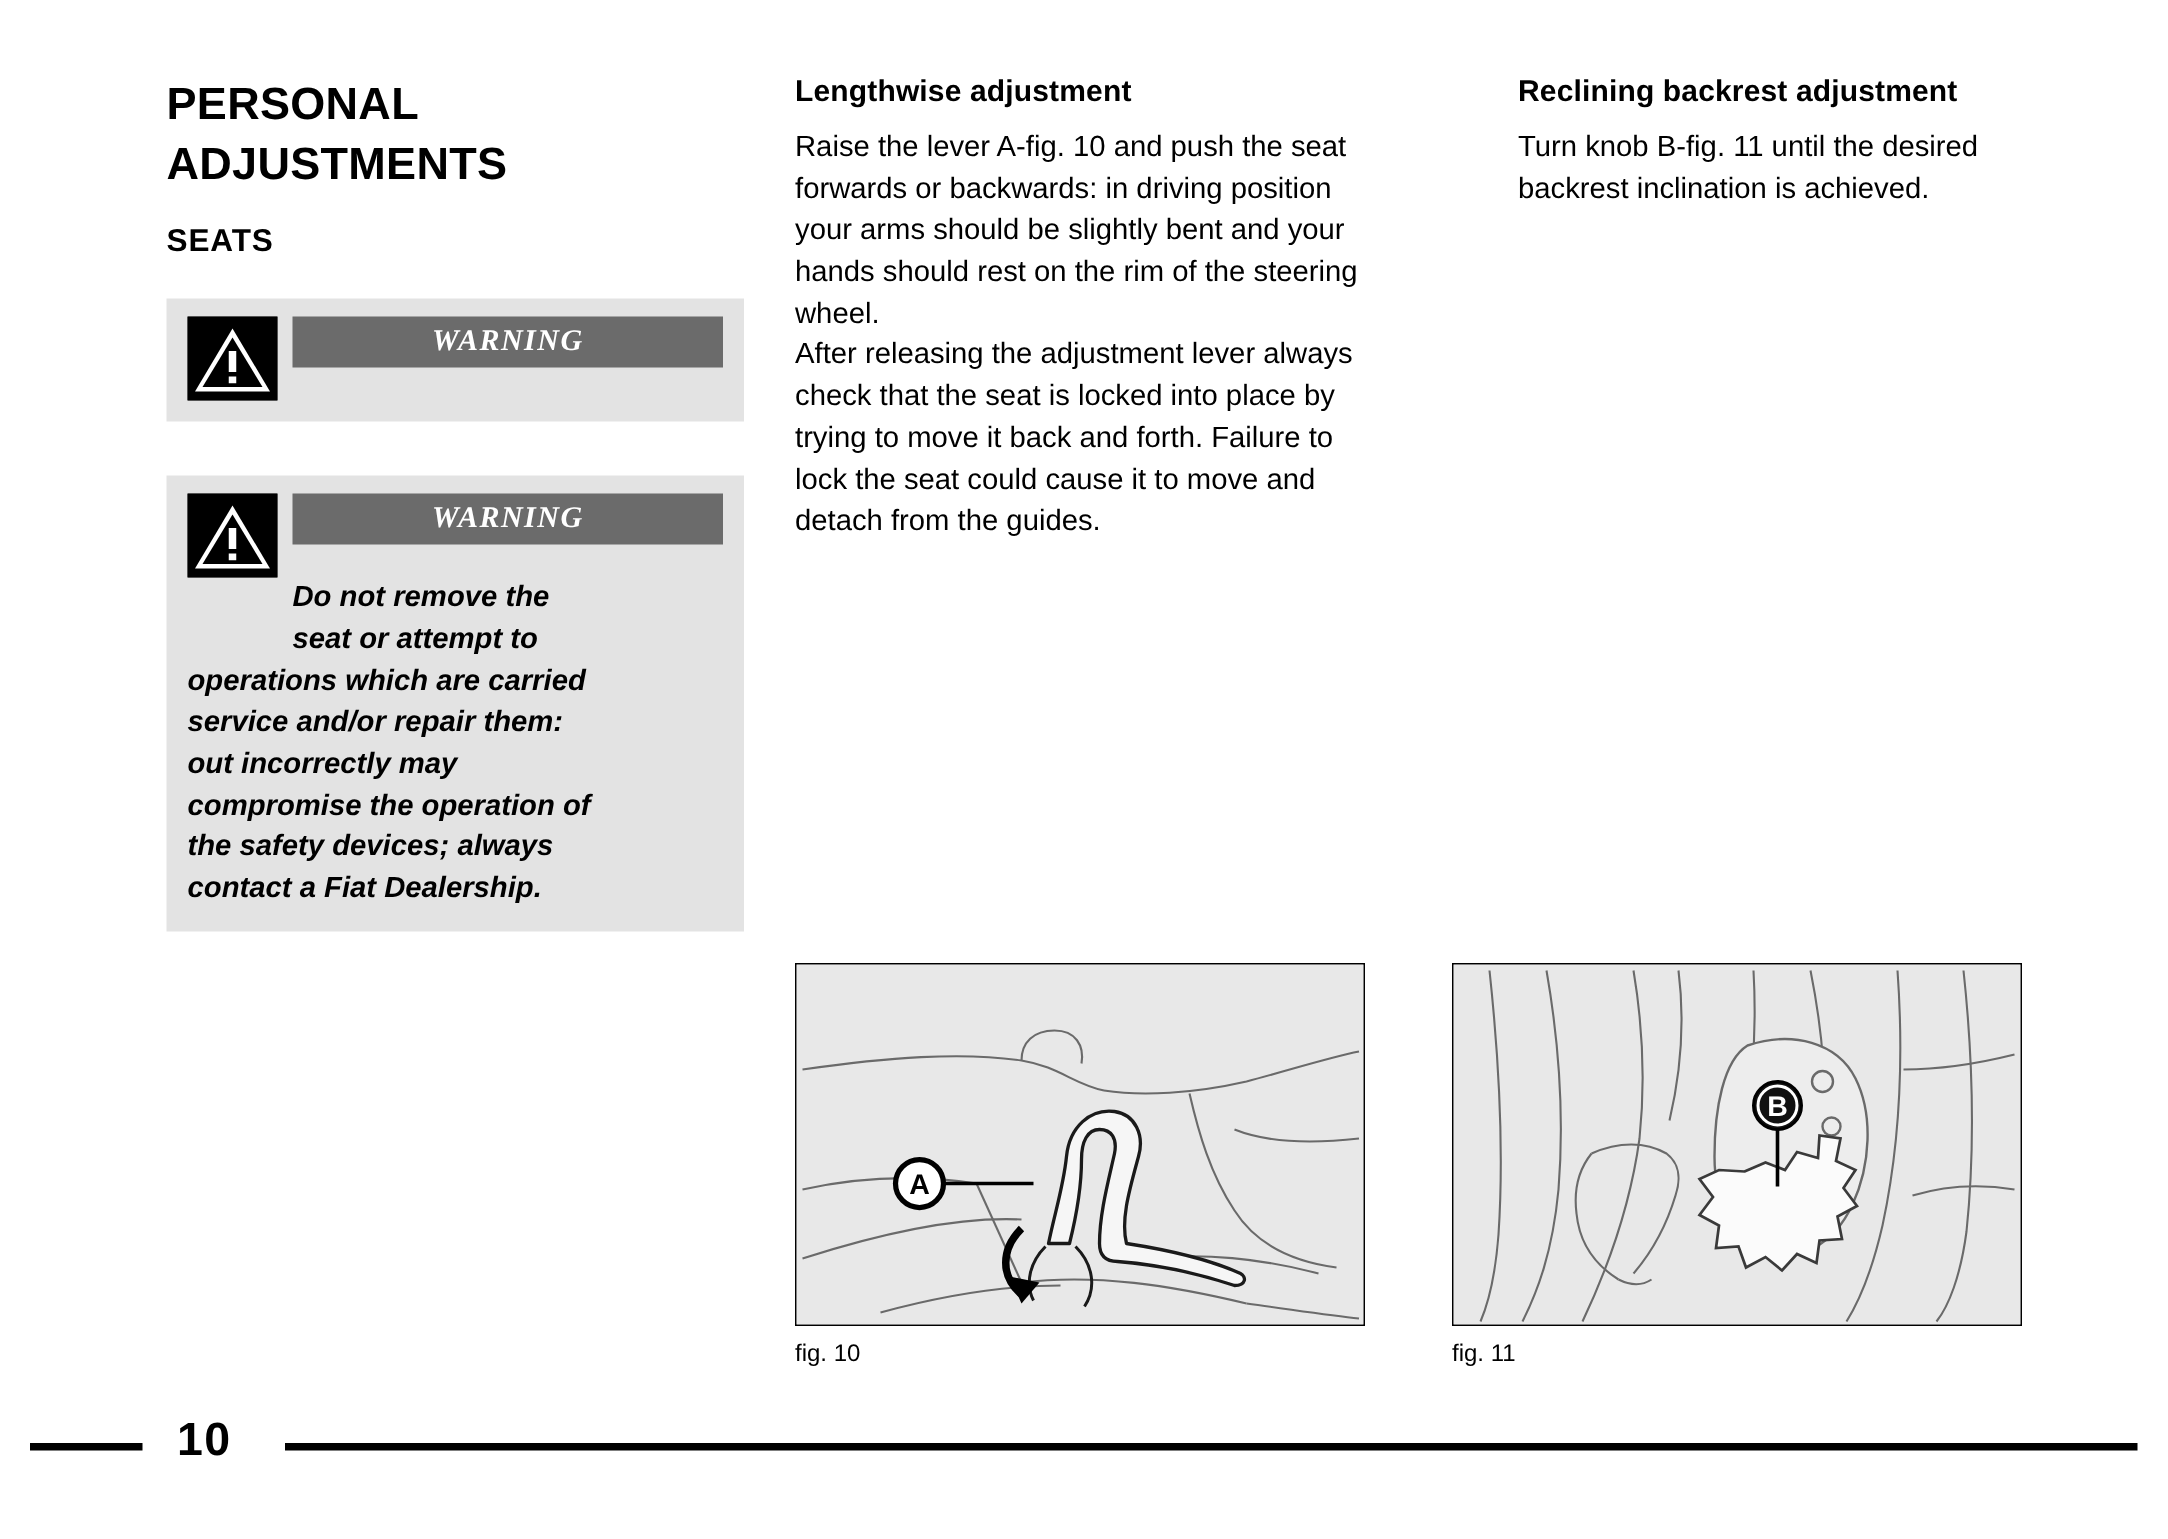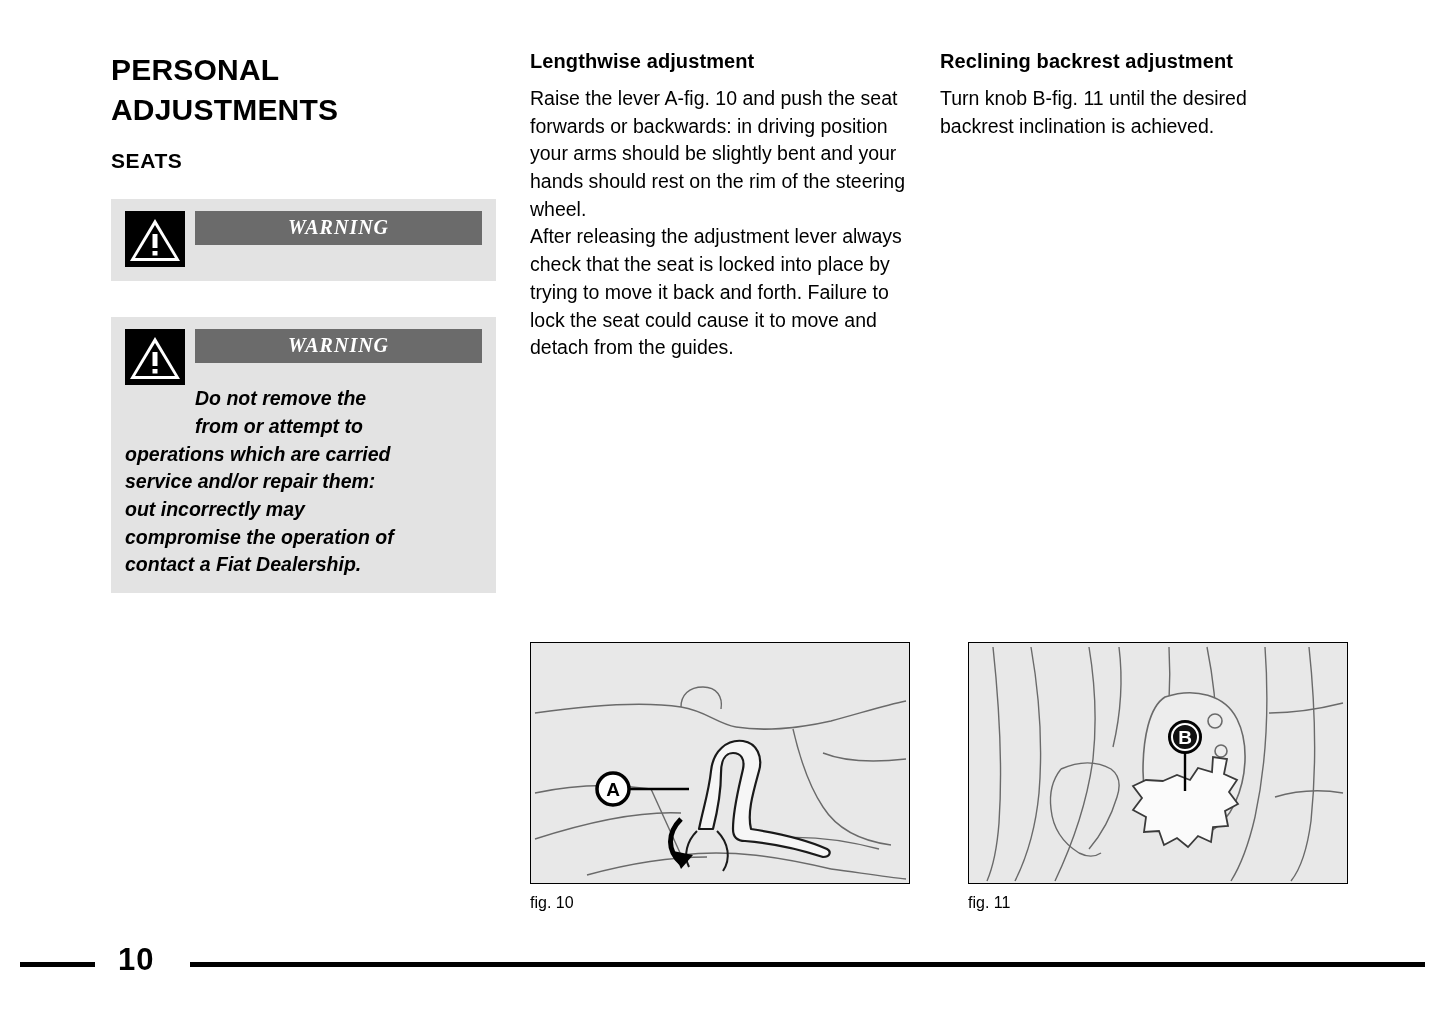--- a/index.html
+++ b/index.html
@@ -20,21 +20,21 @@
     inset: 0;
   }
 
   
   .col {
     position: absolute;
     top: 50px;
   }
   .col-left  { left: 95px;  width: 385px; margin-left: 16px; }
   .col-mid   { left: 530px; width: 380px; }
-  .col-right { left: 940px; width: 380px; }
+  .col-right { left: 1012px; width: 380px; }
 
   
   .main-title {
     font-family: "Liberation Sans", sans-serif;
     font-weight: bold;
     font-size: 30px;
     line-height: 1.32;
     letter-spacing: 0.2px;
     margin: 0 0 20px 0;
   }
@@ -185,25 +185,26 @@
             <polygon points="30,8 55,50 5,50" fill="#ffffff"></polygon>
             <polygon points="30,14 50,47 10,47" fill="#000000"></polygon>
             <rect x="27.5" y="23" width="5" height="14" fill="#ffffff"></rect>
             <rect x="27.5" y="40" width="5" height="4.5" fill="#ffffff"></rect>
           </svg>
         </div>
         <div class="warn-bar">WARNING</div>
       </div>
       <div class="warn-text">
         <div class="indented">Do not remove the</div>
-        <div class="indented">from or attempt to</div>
+        <div class="indented">seat or attempt to</div>
         <div class="full">operations which are carried</div>
         <div class="full">service and/or repair them:</div>
         <div class="full">out incorrectly may</div>
         <div class="full">compromise the operation of</div>
+        <div class="full">the safety devices; always</div>
         <div class="full">contact a Fiat Dealership.</div>
       </div>
     </div>
   </div>
 
   <div class="col col-mid">
     <h3 class="col-heading">Lengthwise adjustment</h3>
     <div class="body-text">
       <p>Raise the lever A-fig. 10 and push the seat forwards or backwards: in driving position your arms should be slightly bent and your hands should rest on the rim of the steering wheel.</p>
       <p>After releasing the adjustment lever always check that the seat is locked into place by trying to move it back and forth. Failure to lock the seat could cause it to move and detach from the guides.</p>

